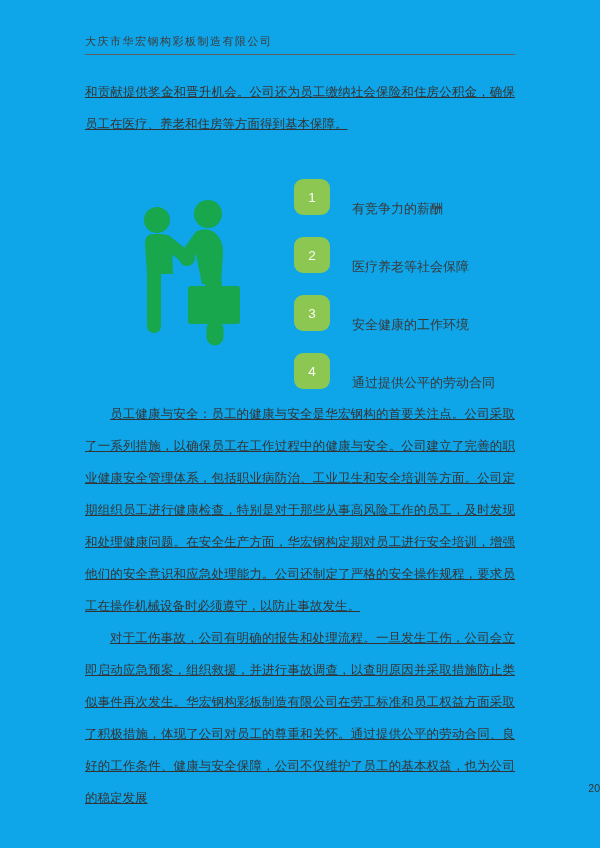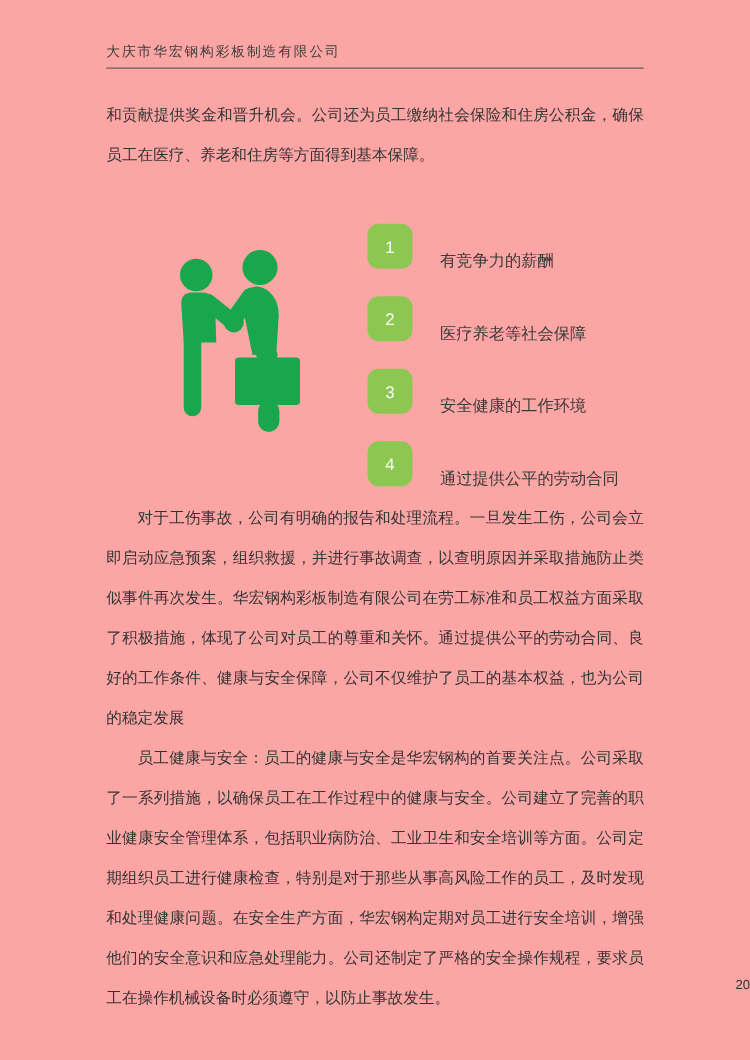--- a/index.html
+++ b/index.html
@@ -1,20 +1,20 @@
 <!DOCTYPE html>
 <html style="--figure-green: #18a74c; --badge-green: #8cc751;"><head>
 <meta charset="utf-8">
 <style>
   html, body { margin: 0; padding: 0; background: #ffffff; }
   .page {
     position: relative;
     width: 600px;
     height: 848px;
-    background: #fca5a5;
+    background: #0ea5e9;
     overflow: hidden;
     font-family: "Liberation Sans", "DejaVu Sans", sans-serif;
     color: #343434;
   }
   
   .doc-header {
     position: absolute;
     left: 85px;
     top: 34px;
     width: 430px;
@@ -31,20 +31,21 @@
     left: 85px;
     top: 76px;
     width: 430px;
   }
   .para {
     font-size: 12.5px;
     line-height: 32px;
     text-align: justify;
     color: #343434;
     margin: 0;
+    text-decoration: underline;
   }
   .para.indent { text-indent: 2em; }
   
   .benefits-block {
     position: relative;
     height: 224px;
     margin-top: 22px;
     margin-bottom: 12px;
   }
   .handshake-wrap {
@@ -151,20 +152,20 @@
           <div class="benefit-badge">3</div>
           <div class="benefit-label">安全健康的工作环境</div>
         </div>
         <div class="benefit-item">
           <div class="benefit-badge">4</div>
           <div class="benefit-label">通过提供公平的劳动合同</div>
         </div>
       </div>
     </div>
 
+    <p class="para indent">员工健康与安全：员工的健康与安全是华宏钢构的首要关注点。公司采取了一系列措施，以确保员工在工作过程中的健康与安全。公司建立了完善的职业健康安全管理体系，包括职业病防治、工业卫生和安全培训等方面。公司定期组织员工进行健康检查，特别是对于那些从事高风险工作的员工，及时发现和处理健康问题。在安全生产方面，华宏钢构定期对员工进行安全培训，增强他们的安全意识和应急处理能力。公司还制定了严格的安全操作规程，要求员工在操作机械设备时必须遵守，以防止事故发生。</p>
+
     <p class="para indent">对于工伤事故，公司有明确的报告和处理流程。一旦发生工伤，公司会立即启动应急预案，组织救援，并进行事故调查，以查明原因并采取措施防止类似事件再次发生。华宏钢构彩板制造有限公司在劳工标准和员工权益方面采取了积极措施，体现了公司对员工的尊重和关怀。通过提供公平的劳动合同、良好的工作条件、健康与安全保障，公司不仅维护了员工的基本权益，也为公司的稳定发展</p>
-
-    <p class="para indent">员工健康与安全：员工的健康与安全是华宏钢构的首要关注点。公司采取了一系列措施，以确保员工在工作过程中的健康与安全。公司建立了完善的职业健康安全管理体系，包括职业病防治、工业卫生和安全培训等方面。公司定期组织员工进行健康检查，特别是对于那些从事高风险工作的员工，及时发现和处理健康问题。在安全生产方面，华宏钢构定期对员工进行安全培训，增强他们的安全意识和应急处理能力。公司还制定了严格的安全操作规程，要求员工在操作机械设备时必须遵守，以防止事故发生。</p>
   </div>
 
   <div class="page-number">20</div>
 
 </div>
 
 </body></html>

